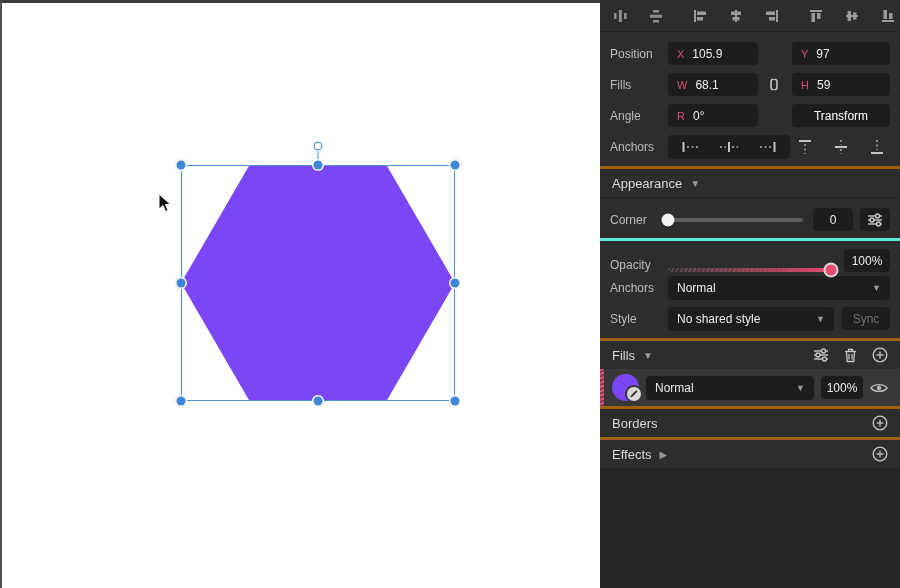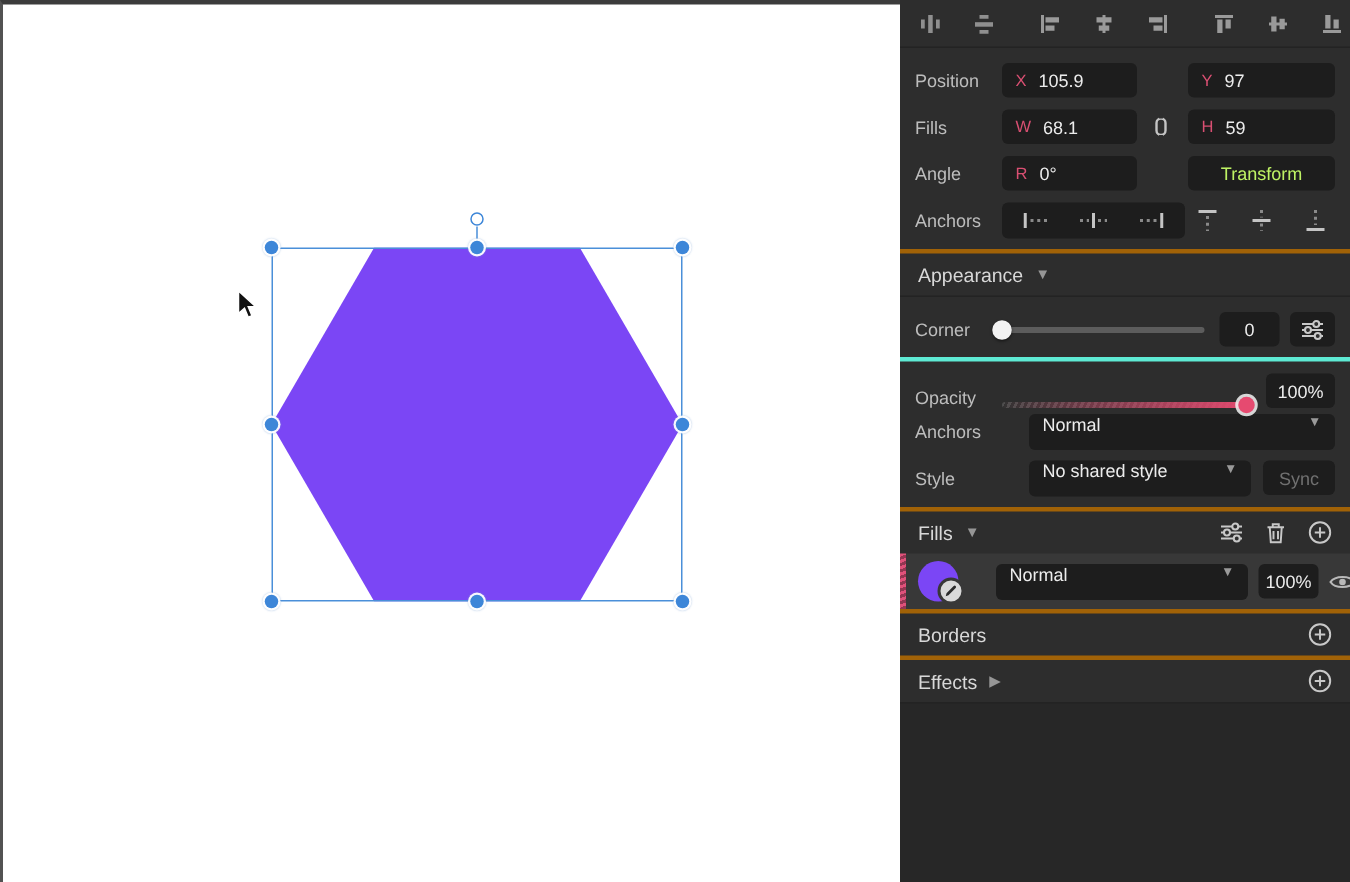--- a/index.html
+++ b/index.html
@@ -36,21 +36,21 @@
   .rows { padding:6px 0 4px; }
   .row { display:flex; align-items:center; height:31px; padding:0 10px; }
   .row-label { width:58px; flex-shrink:0; color:#bdbdbd; }
   .field { background:#1d1d1d; border-radius:4px; height:23px; display:flex;
     align-items:center; padding:0 9px; color:#ececec; }
   .field .key { color:#d94f72; margin-right:8px; font-size:11px; }
   .f1 { width:90px; }
   .mid-spacer { width:32px; display:flex; justify-content:center; align-items:center; }
   .f2 { width:98px; margin-left:auto; }
   .btn { background:#1d1d1d; border-radius:4px; height:23px; display:flex;
-    align-items:center; justify-content:center; color:#bef264; }
+    align-items:center; justify-content:center; color:#ffffff; }
   .anchor-group { background:#1d1d1d; border-radius:4px; height:24px; width:122px;
     display:flex; align-items:center; justify-content:space-around; padding:0 4px; }
   .anchor-group2 { height:24px; width:98px; margin-left:auto; display:flex;
     align-items:center; justify-content:space-between; padding:0 6px; }
 
   .section-header { height:31px; display:flex; align-items:center; padding:0 12px;
     border-top:3px solid #a16207; color:#d8d8d8; font-size:13px; }
   .caret { color:#969696; font-size:10px; margin-left:8px; }
   .hdr-icons { margin-left:auto; display:flex; align-items:center; gap:15px; }
 
@@ -62,21 +62,21 @@
   .op-track { background:
     linear-gradient(to right, rgba(230,74,112,0), #e64a70),
     repeating-linear-gradient(115deg,#4d4d4d 0 2px,#323232 2px 4px); }
   .op-handle { background:#e64a70; width:11px; height:11px;
     box-shadow:0 0 0 2px rgba(245,245,245,.85); }
   .val-field { background:#1d1d1d; border-radius:4px; height:23px; min-width:40px;
     display:flex; align-items:center; justify-content:center; color:#ececec; }
   .gear-btn { width:30px; height:23px; background:#1d1d1d; border-radius:4px; margin-left:7px;
     display:flex; align-items:center; justify-content:center; }
   .dropdown { flex:1; background:#1d1d1d; border-radius:4px; height:24px;
-    display:flex; align-items:flex-start; padding:0 9px; color:#ececec;margin-left:18px; }
+    display:flex; align-items:center; padding:0 9px; color:#ececec; }
   .dd-caret { margin-left:auto; color:#9a9a9a; font-size:9px; }
   .sync-btn { width:48px; margin-left:8px; color:#707070; }
 
   .fill-row { position:relative; height:37px; background:#383838; display:flex;
     align-items:center; padding:0 10px 0 12px; }
   .fill-sel-bar { position:absolute; left:0; top:0; bottom:0; width:4px;
     background:repeating-linear-gradient(160deg,#e0517a 0 2px,#8d3click 2px 3px);
     background:repeating-linear-gradient(160deg,#e0517a 0 2px,#933652 2px 4px); }
   .swatch-wrap { position:relative; width:34px; height:30px; flex-shrink:0; }
   .swatch { position:absolute; left:0; top:1px; width:27px; height:27px; border-radius:50%; background:#7b46f5; }

